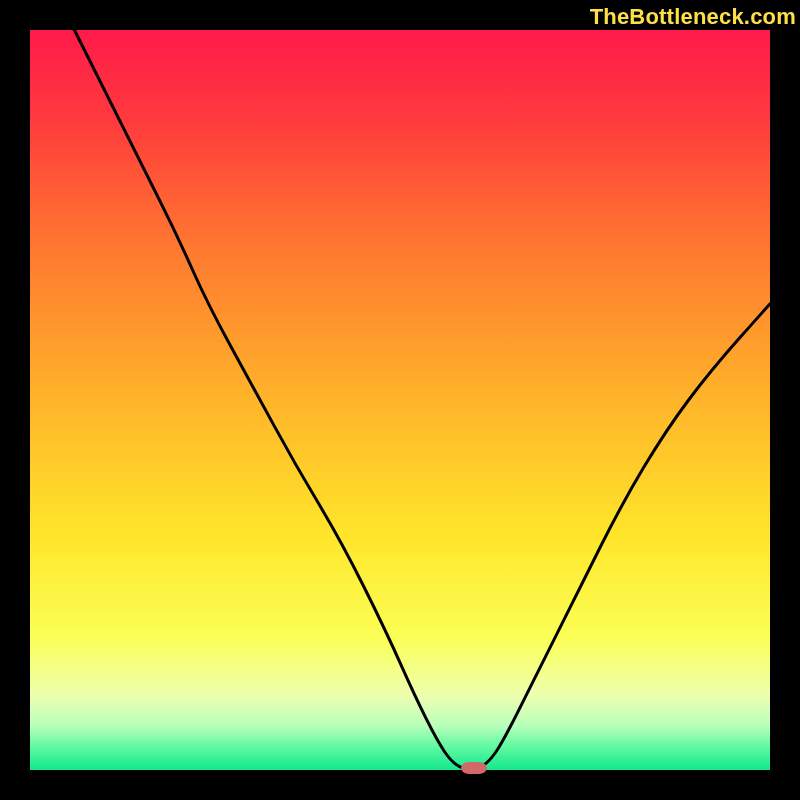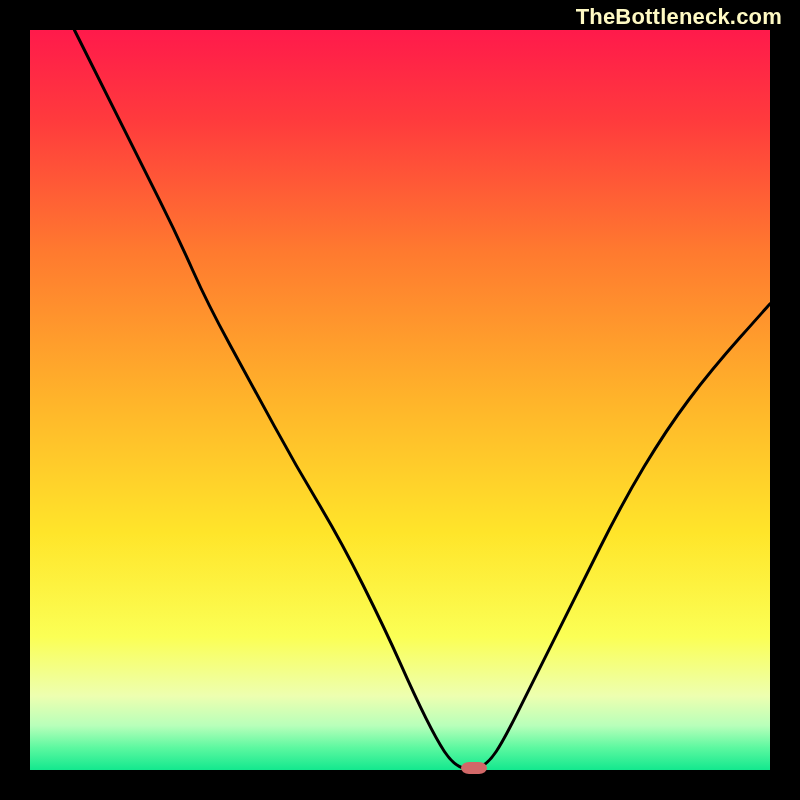--- a/index.html
+++ b/index.html
@@ -13,22 +13,22 @@
   }
   .frame {
     position: relative;
     width: 800px;
     height: 800px;
     background: #000;
   }
   .watermark {
     position: absolute;
     top: 4px;
-    right: 18px;
-    color: #fef9c3;
+    right: 4px;
+    color: #fde047;
     font-size: 22px;
     font-weight: 600;
     letter-spacing: 0.2px;
     z-index: 10;
   }
   svg {
     position: absolute;
     top: 0;
     left: 0;
     width: 800px;

